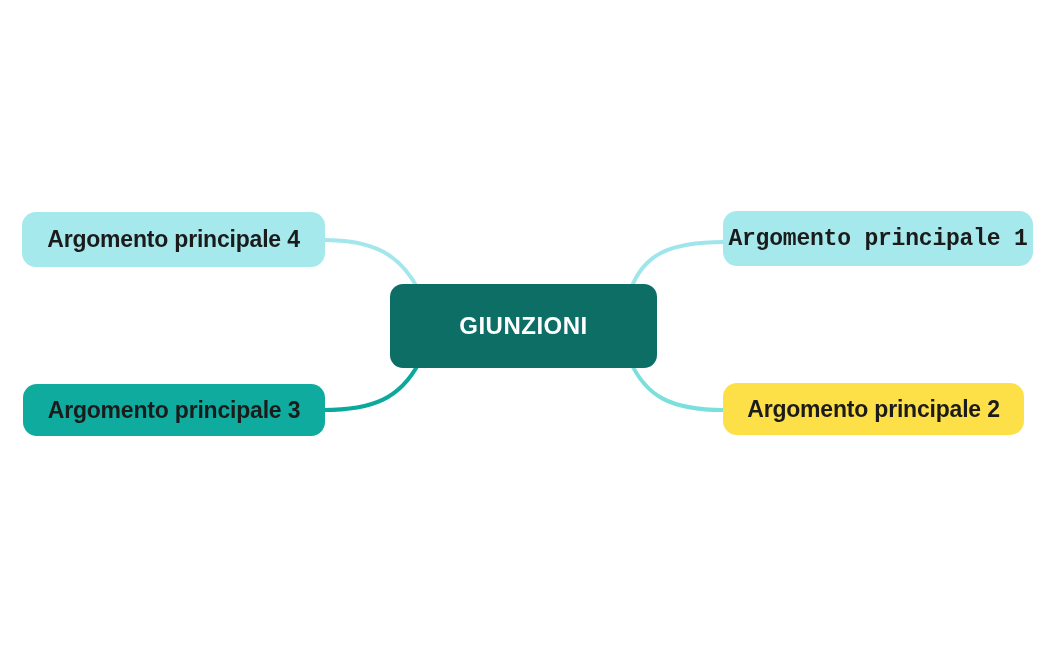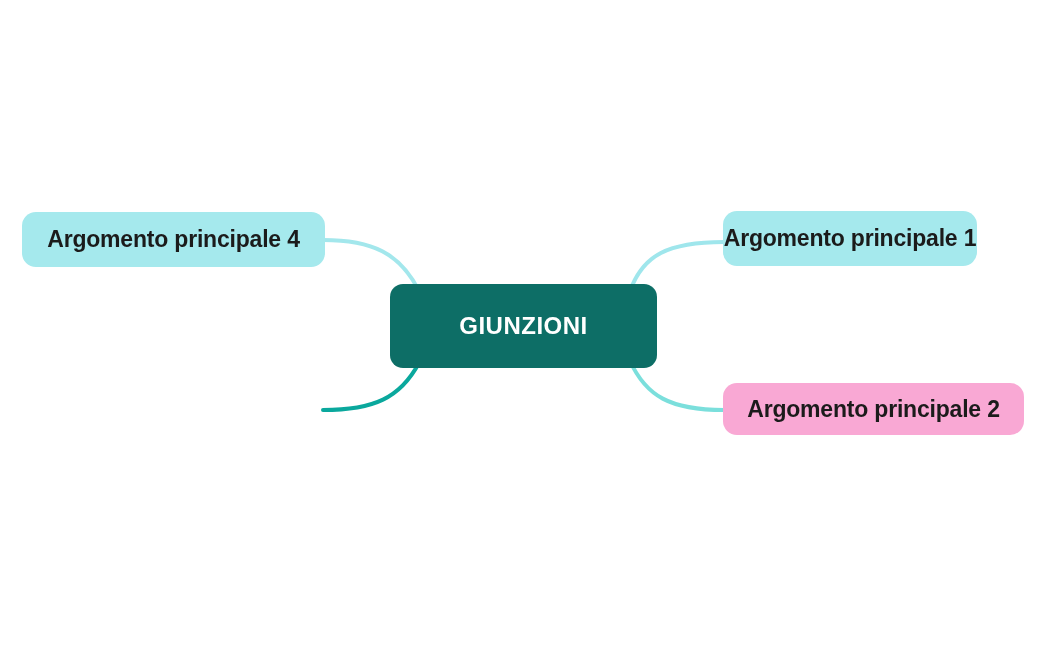--- a/index.html
+++ b/index.html
@@ -48,21 +48,21 @@
   .topic-node {
     height: 55px;
     border-radius: 14px;
   }
   .topic-node .label {
     font-size: 23px;
     font-weight: 700;
     letter-spacing: -0.2px;
     white-space: nowrap;
   }
-  .topic-1 { left: 723px; top: 211px; width: 254px; }
+  .topic-1 { left: 723px; top: 211px; width: 310px; font-family: Liberation Mono, monospace; }
   .topic-2 { left: 723px; top: 383px; width: 301px; height: 52px; }
   .topic-3 { left: 23px;  top: 384px; width: 302px; height: 52px; }
   .topic-4 { left: 22px;  top: 212px; width: 303px; }
   .label {
     pointer-events: none;
   }
 </style>
 </head>
 <body>
 
@@ -76,22 +76,25 @@
   </svg>
 
   <div class="node central-node" style="background-color: rgb(13, 110, 102);">
     <span class="label" style="color: rgb(255, 255, 255);">GIUNZIONI</span>
   </div>
 
   <div class="node topic-node topic-1" style="background-color: rgb(165, 233, 237);">
     <span class="label" style="color: rgb(27, 27, 27);">Argomento principale 1</span>
   </div>
 
-  <div class="node topic-node topic-2" style="background-color: #f9a8d4;">
+  <div class="node topic-node topic-2" style="background-color: #fde047;">
     <span class="label" style="color: rgb(27, 27, 27);">Argomento principale 2</span>
   </div>
 
+  <div class="node topic-node topic-3" style="background-color: rgb(15, 171, 159);">
+    <span class="label" style="color: rgb(27, 27, 27);">Argomento principale 3</span>
+  </div>
 
   <div class="node topic-node topic-4" style="background-color: rgb(165, 233, 237);">
     <span class="label" style="color: rgb(27, 27, 27);">Argomento principale 4</span>
   </div>
 
 </div>
 
 </body></html>

